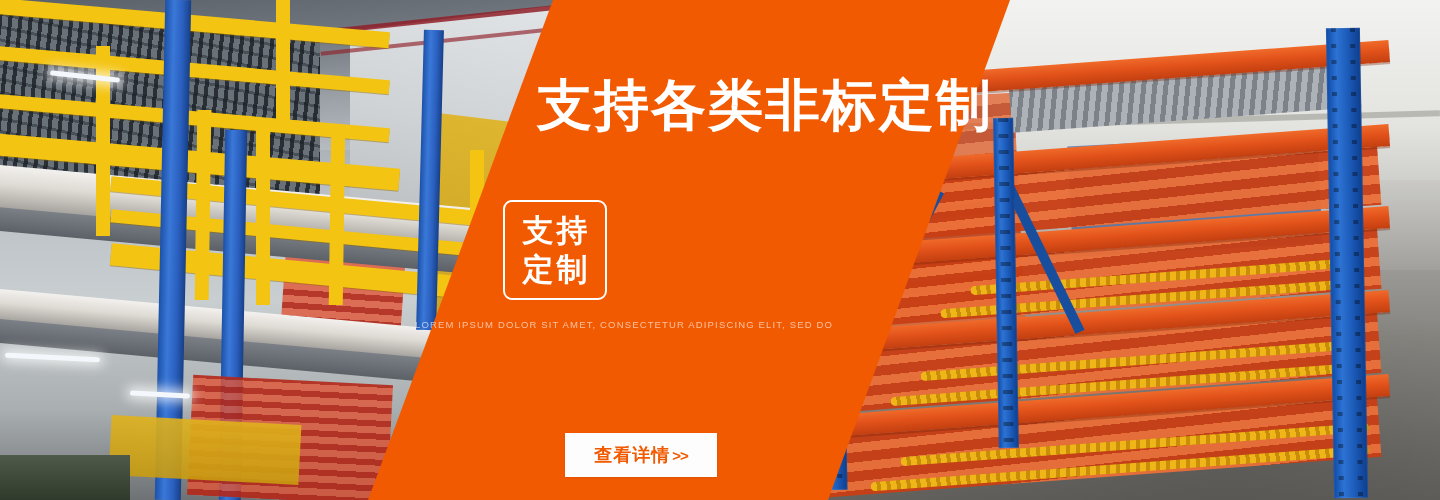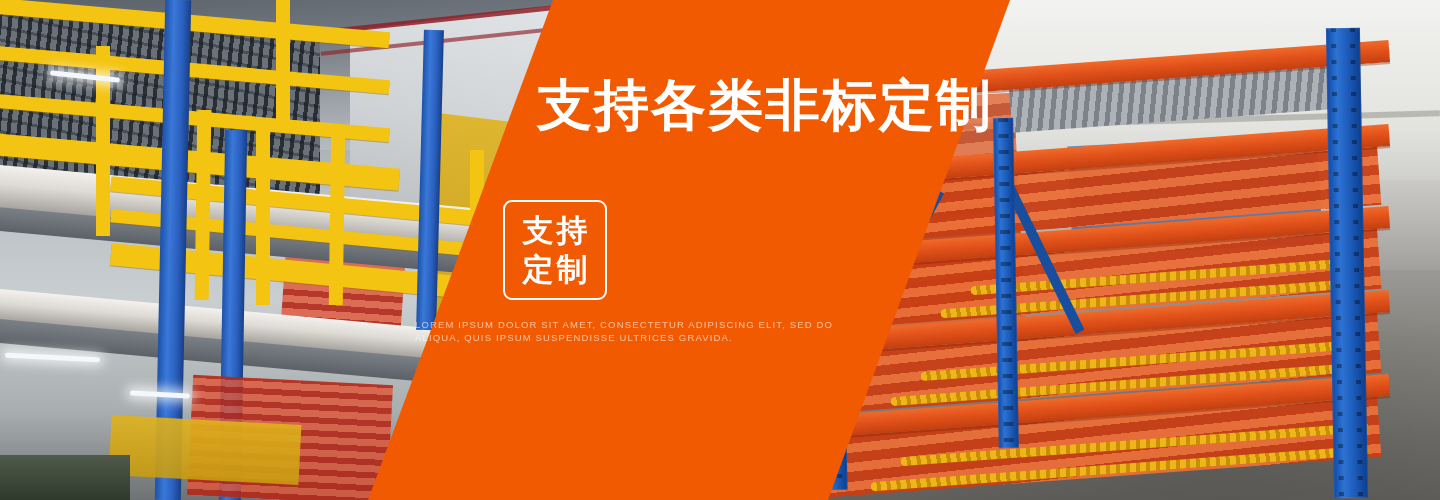--- a/index.html
+++ b/index.html
@@ -362,18 +362,21 @@
 
     <div class="feature-boxes">
       <div class="feature-box">
         <span>支持</span>
         <span>定制</span>
       </div>
     </div>
 
     <div class="lorem">
       <div>LOREM IPSUM DOLOR SIT AMET, CONSECTETUR ADIPISCING ELIT, SED DO</div>
-      <div>ALIQUA, QUIS IPSUM SUSPENDISSE ULTRICES GRAVIDA.</div>
     </div>
 
+    <div class="cta" style="color: rgb(241, 90, 0);">
+      <span>查看详情</span>
+      <span class="arrows">&gt;&gt;</span>
+    </div>
 
   </div>
 </div>
 
 </body></html>

